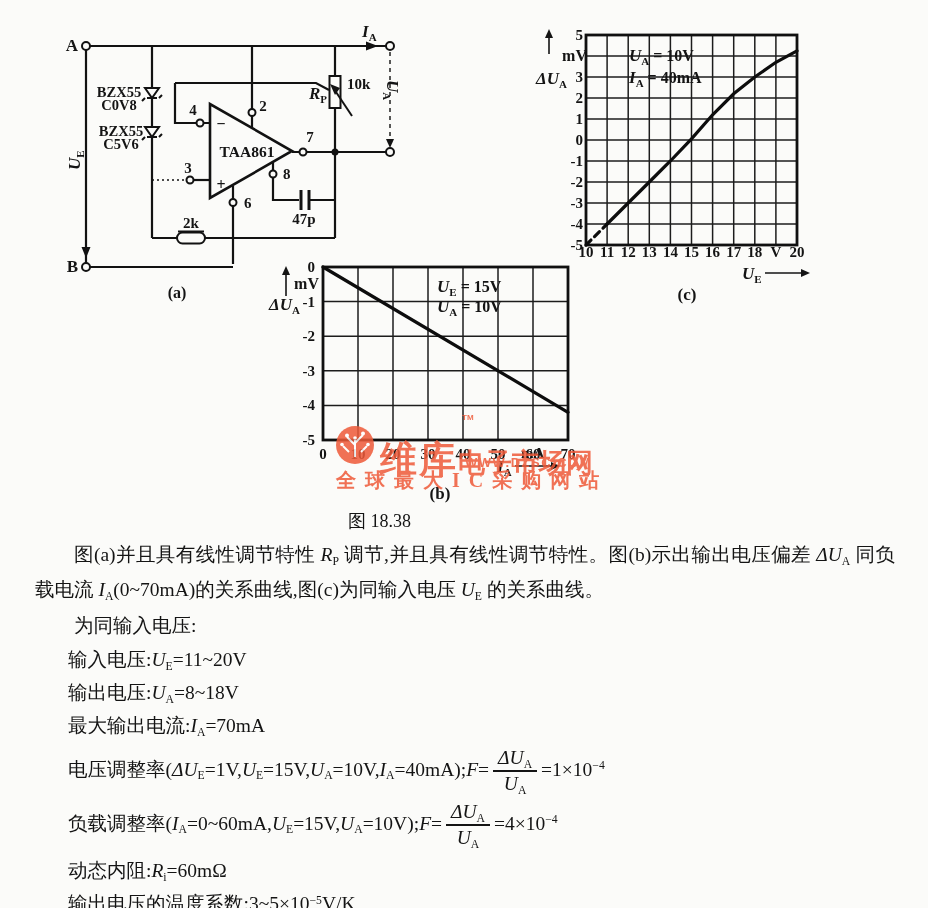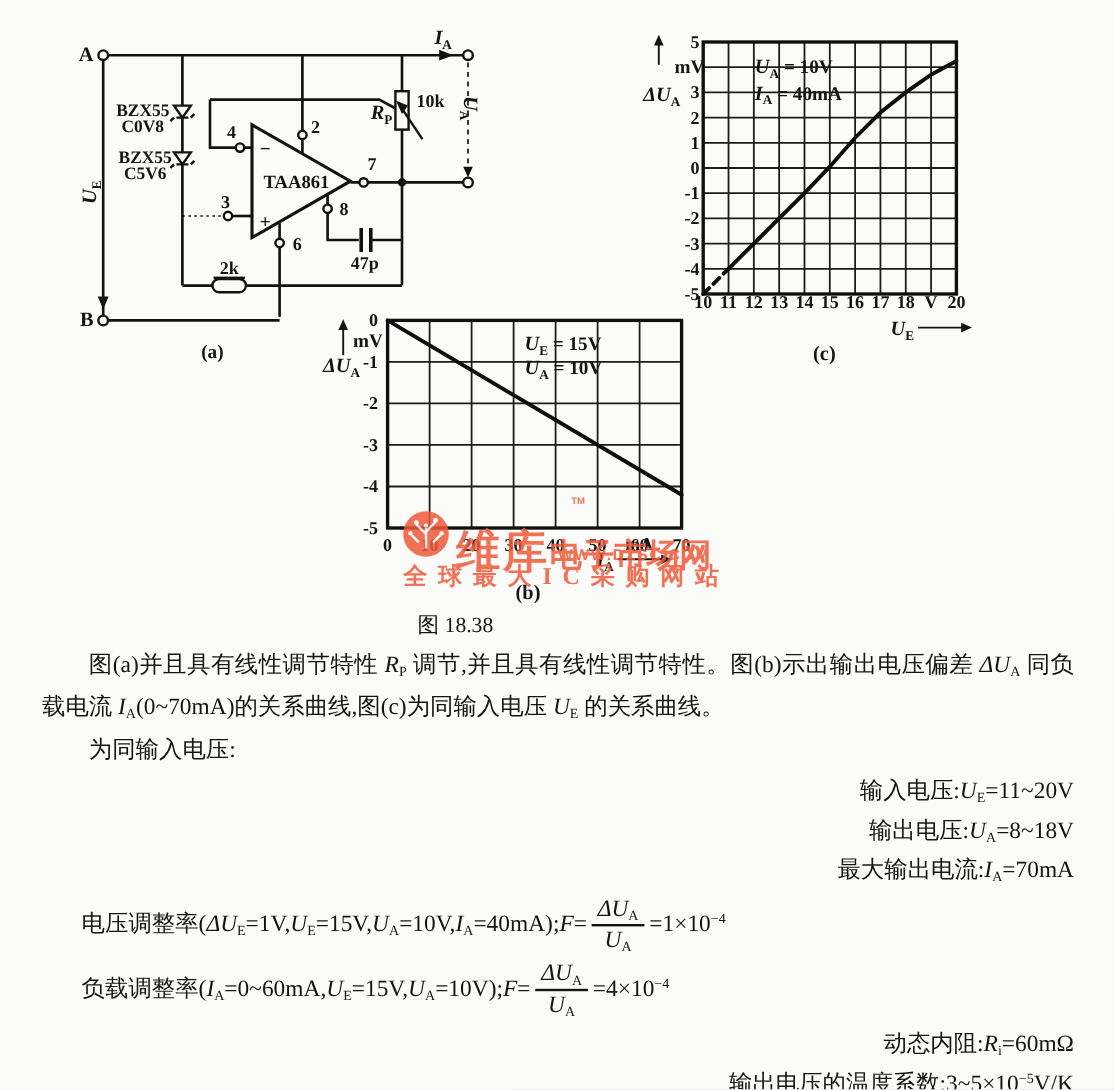--- a/index.html
+++ b/index.html
@@ -34,30 +34,30 @@
   .vrest{font-style:normal;font-size:16px;font-weight:bold;}
   .sublab{font:bold 17px "Liberation Serif","DejaVu Serif",serif;}
   .thin{stroke:#141414;stroke-width:1.6;}
   
   .wm{position:absolute;left:328px;top:415px;width:300px;height:72px;z-index:6;opacity:.85;}
   .wm *{color:#ef5a39;}
   .wm-logo{position:absolute;left:7px;top:10px;}
   .wm-line1{position:absolute;left:52px;top:20px;white-space:nowrap;}
   .wm-big{font-size:37px;font-weight:bold;letter-spacing:2px;}
   .wm-mid{font-size:27px;font-weight:bold;}
-  .wm-tm{position:absolute;left:134px;top:-2px;font-size:8px;font-weight:bold;font-family:"Liberation Sans",sans-serif;margin-left:14px;}
+  .wm-tm{position:absolute;left:134px;top:-2px;font-size:8px;font-weight:bold;font-family:"Liberation Sans",sans-serif;}
   .wm-url{position:absolute;left:137px;top:40px;font-size:13px;font-weight:bold;letter-spacing:1.5px;font-family:"Liberation Sans",sans-serif;}
   .wm-slogan{position:absolute;left:8px;top:52px;font-size:20px;font-weight:bold;letter-spacing:9px;white-space:nowrap;}
   
   .caption{position:absolute;top:509px;left:348px;width:200px;font-size:18px;z-index:2;}
   .textblock{position:absolute;top:537px;left:35px;width:860px;font-size:19.5px;z-index:2;}
   .para{margin:0;text-indent:2em;text-align:justify;line-height:35px;}
   .hline{margin:2px 0 0 0;text-indent:2em;line-height:34px;}
   .specs{margin:0 0 0 33px;}
-  .spec{margin:0;line-height:33px;text-align:right;}
+  .spec{margin:0;line-height:33px;}
   .spec-f{margin:5px 0;line-height:30px;}
   .spec-f2{margin:2px 0 4px 0;line-height:30px;}
   sub{font-size:0.6em;vertical-align:-0.3em;line-height:0;}
   sup{font-size:0.6em;vertical-align:0.55em;line-height:0;}
   .it{font-style:italic;}
   .frac{display:inline-block;vertical-align:middle;text-align:center;margin:0 4px;line-height:1.15;}
   .frac .num{display:block;border-bottom:2px solid #141414;padding:0 5px 1px;}
   .frac .den{display:block;padding:1px 5px 0;}
 </style>
 </head>

